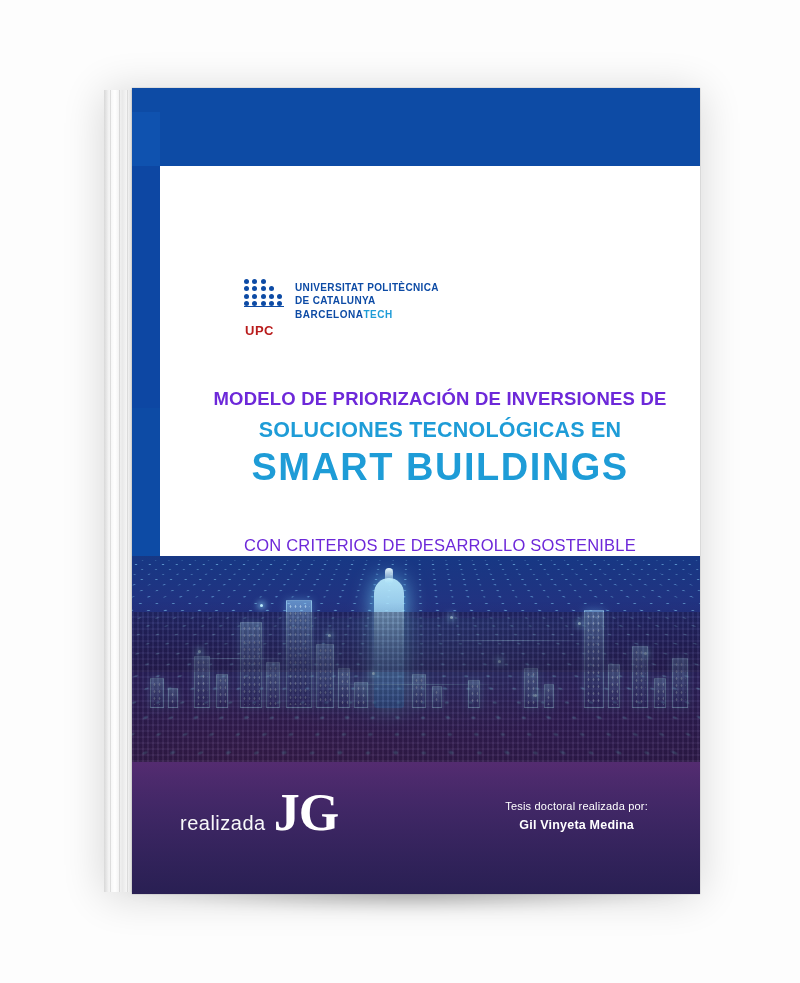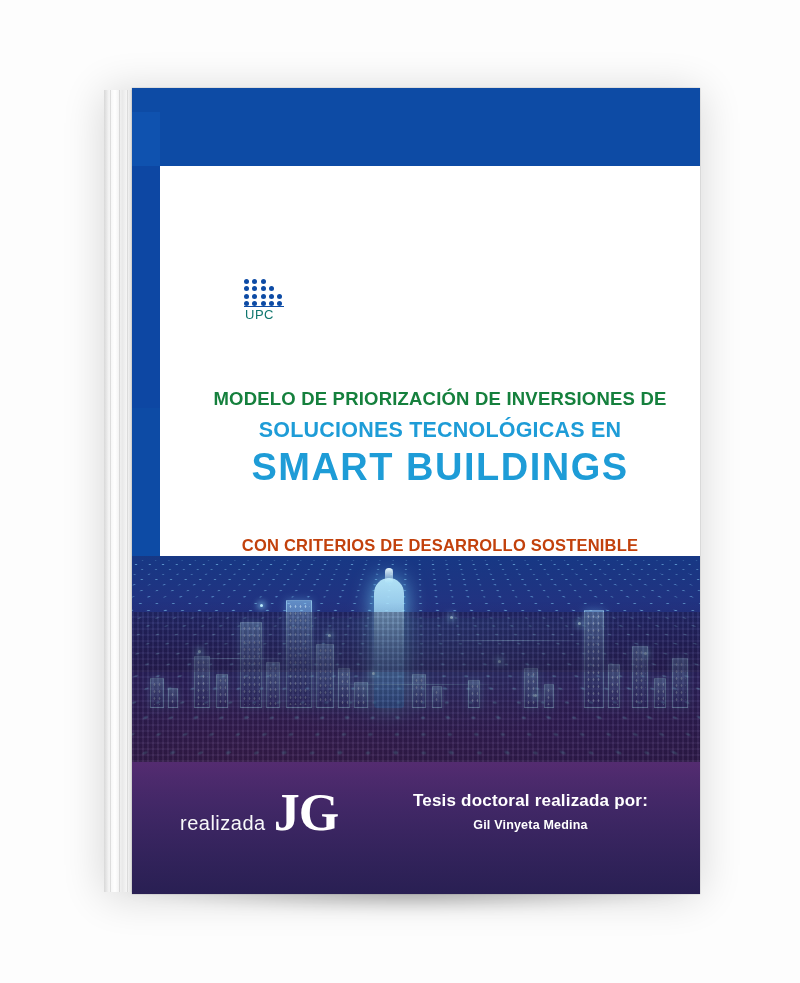--- a/index.html
+++ b/index.html
@@ -259,21 +259,21 @@
   }
 
   .thesis {
     position: absolute;
     right: 52px;
     bottom: 58px;
     text-align: center;
     color: #ffffff;
     line-height: 1.65;
   }
-  .thesis .t1 { font-size: 17px; font-weight: 700; letter-spacing: .2px; }
+  .thesis .t1 { font-size: 11px; font-weight: 400; letter-spacing: .2px; }
   .thesis .t2 { font-size: 12.5px; font-weight: 700; letter-spacing: .2px; }
 
   
   .upc {
     position: absolute;
     left: 84px;
     top: 113px;
     display: flex;
     align-items: center;
     gap: 11px;
@@ -297,24 +297,24 @@
     display: block;
     width: 5px;
     height: 5px;
     border-radius: 50%;
     background: #0d4ba5;
   }
   .upc-dots i.off { opacity: 0; }
   .upc-text-mark {
     position: absolute;
     left: 1px;
-    top: 28px;
+    top: 44px;
     font-size: 13px;
-    font-weight: 400;
-    color: #0f766e;
+    font-weight: 700;
+    color: #b91c1c;
     letter-spacing: .5px;
   }
   .upc-mark-rule {
     position: absolute;
     left: 0; top: 27px;
     width: 40px; height: 1px;
     background: #0d4ba5;
   }
   .upc-words {
     color: #0d4ba5;
@@ -345,43 +345,43 @@
   .titles {
     position: absolute;
     left: 30px;
     top: 222px;
     width: 500px;
     text-align: center;
   }
   .t-line1 {
     font-size: 18.5px;
     font-weight: 700;
-    color: #15803d;
+    color: #6d28d9;
     letter-spacing: .2px;
     margin-bottom: 8px;
   }
   .t-line2 {
     font-size: 21.5px;
     font-weight: 700;
     color: #1e9cd7;
     letter-spacing: .2px;
     margin-bottom: 4px;
   }
   .t-line3 {
     font-size: 38px;
     font-weight: 700;
     color: #1e9cd7;
     letter-spacing: 1.5px;
     line-height: 1.08;
     margin-bottom: 6px;
   }
   .t-line4 {
     font-size: 16.5px;
-    font-weight: 700;
-    color: #c2410c;
+    font-weight: 400;
+    color: #6d28d9;
     letter-spacing: .2px;
     margin-top: 48px;
   }
 </style>
 </head>
 <body>
 
 <div id="stage">
 
   <div class="book-shadow"></div>
@@ -476,20 +476,25 @@
               <i></i>
             <i></i>
               <i></i>
               <i></i>
               <i></i>
               <i></i>
           </div>
           <div class="upc-mark-rule"></div>
           <div class="upc-text-mark">UPC</div>
         </div>
+        <div class="upc-words">
+          <div>UNIVERSITAT POLITÈCNICA</div>
+          <div>DE CATALUNYA</div>
+          <div class="bt"><b>BARCELONA</b><span class="tech">TECH</span></div>
+        </div>
       </div>
 
 
       <div class="titles">
         <div class="t-line1">MODELO DE PRIORIZACIÓN DE INVERSIONES DE</div>
         <div class="t-line2">SOLUCIONES TECNOLÓGICAS EN</div>
         <div class="t-line3">SMART BUILDINGS</div>
         <div class="t-line4">CON CRITERIOS DE DESARROLLO SOSTENIBLE</div>
       </div>
     </div>

